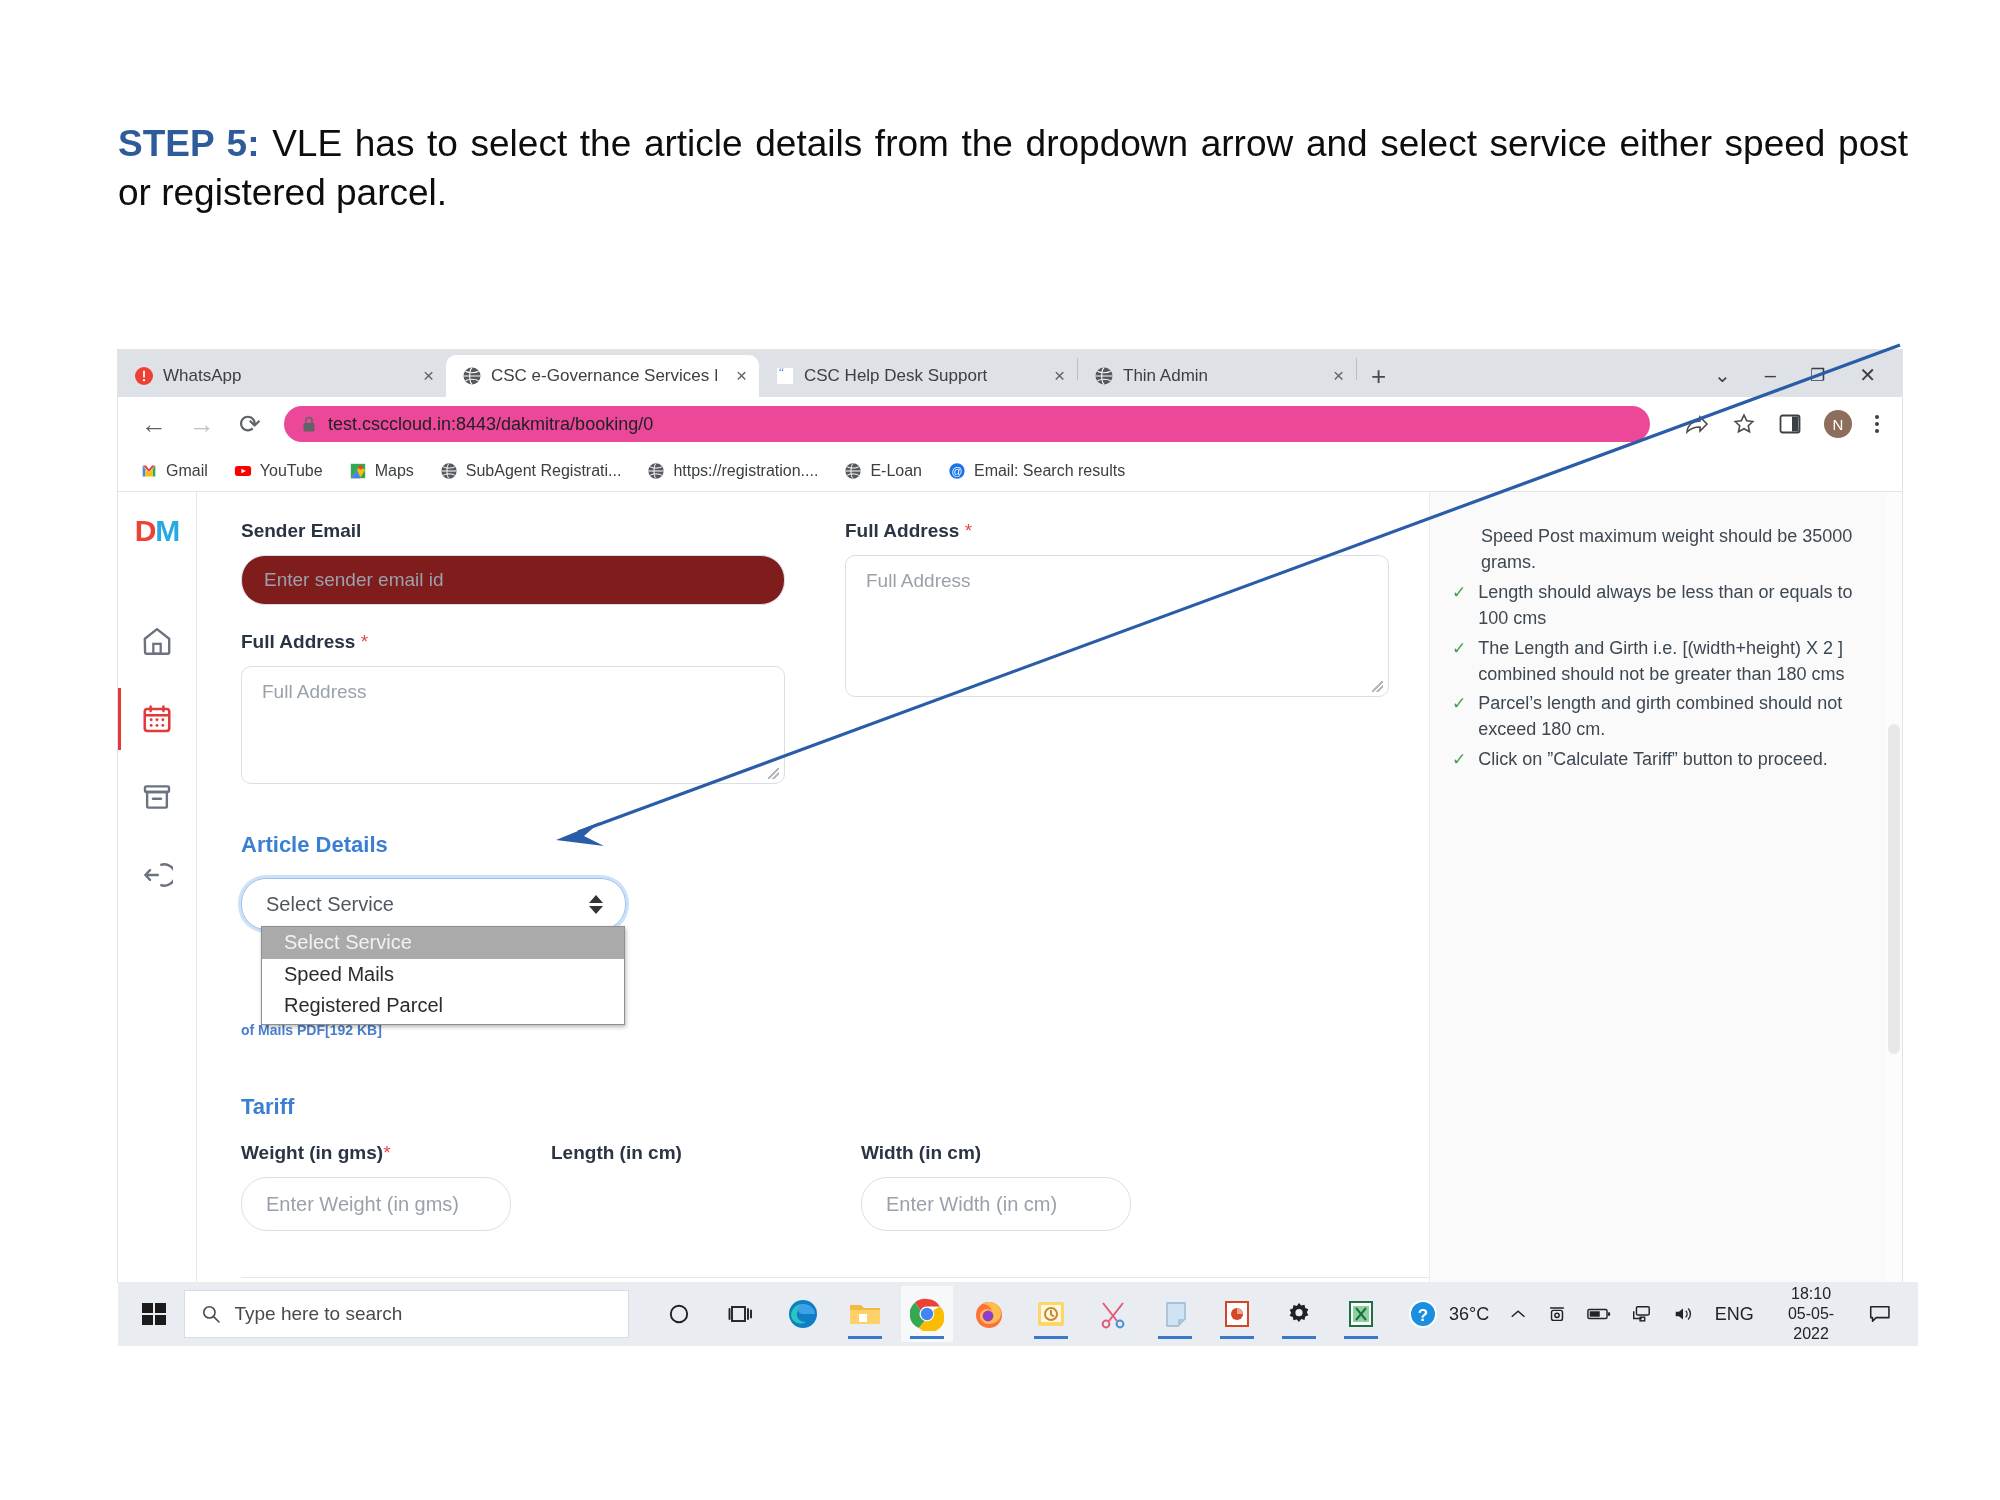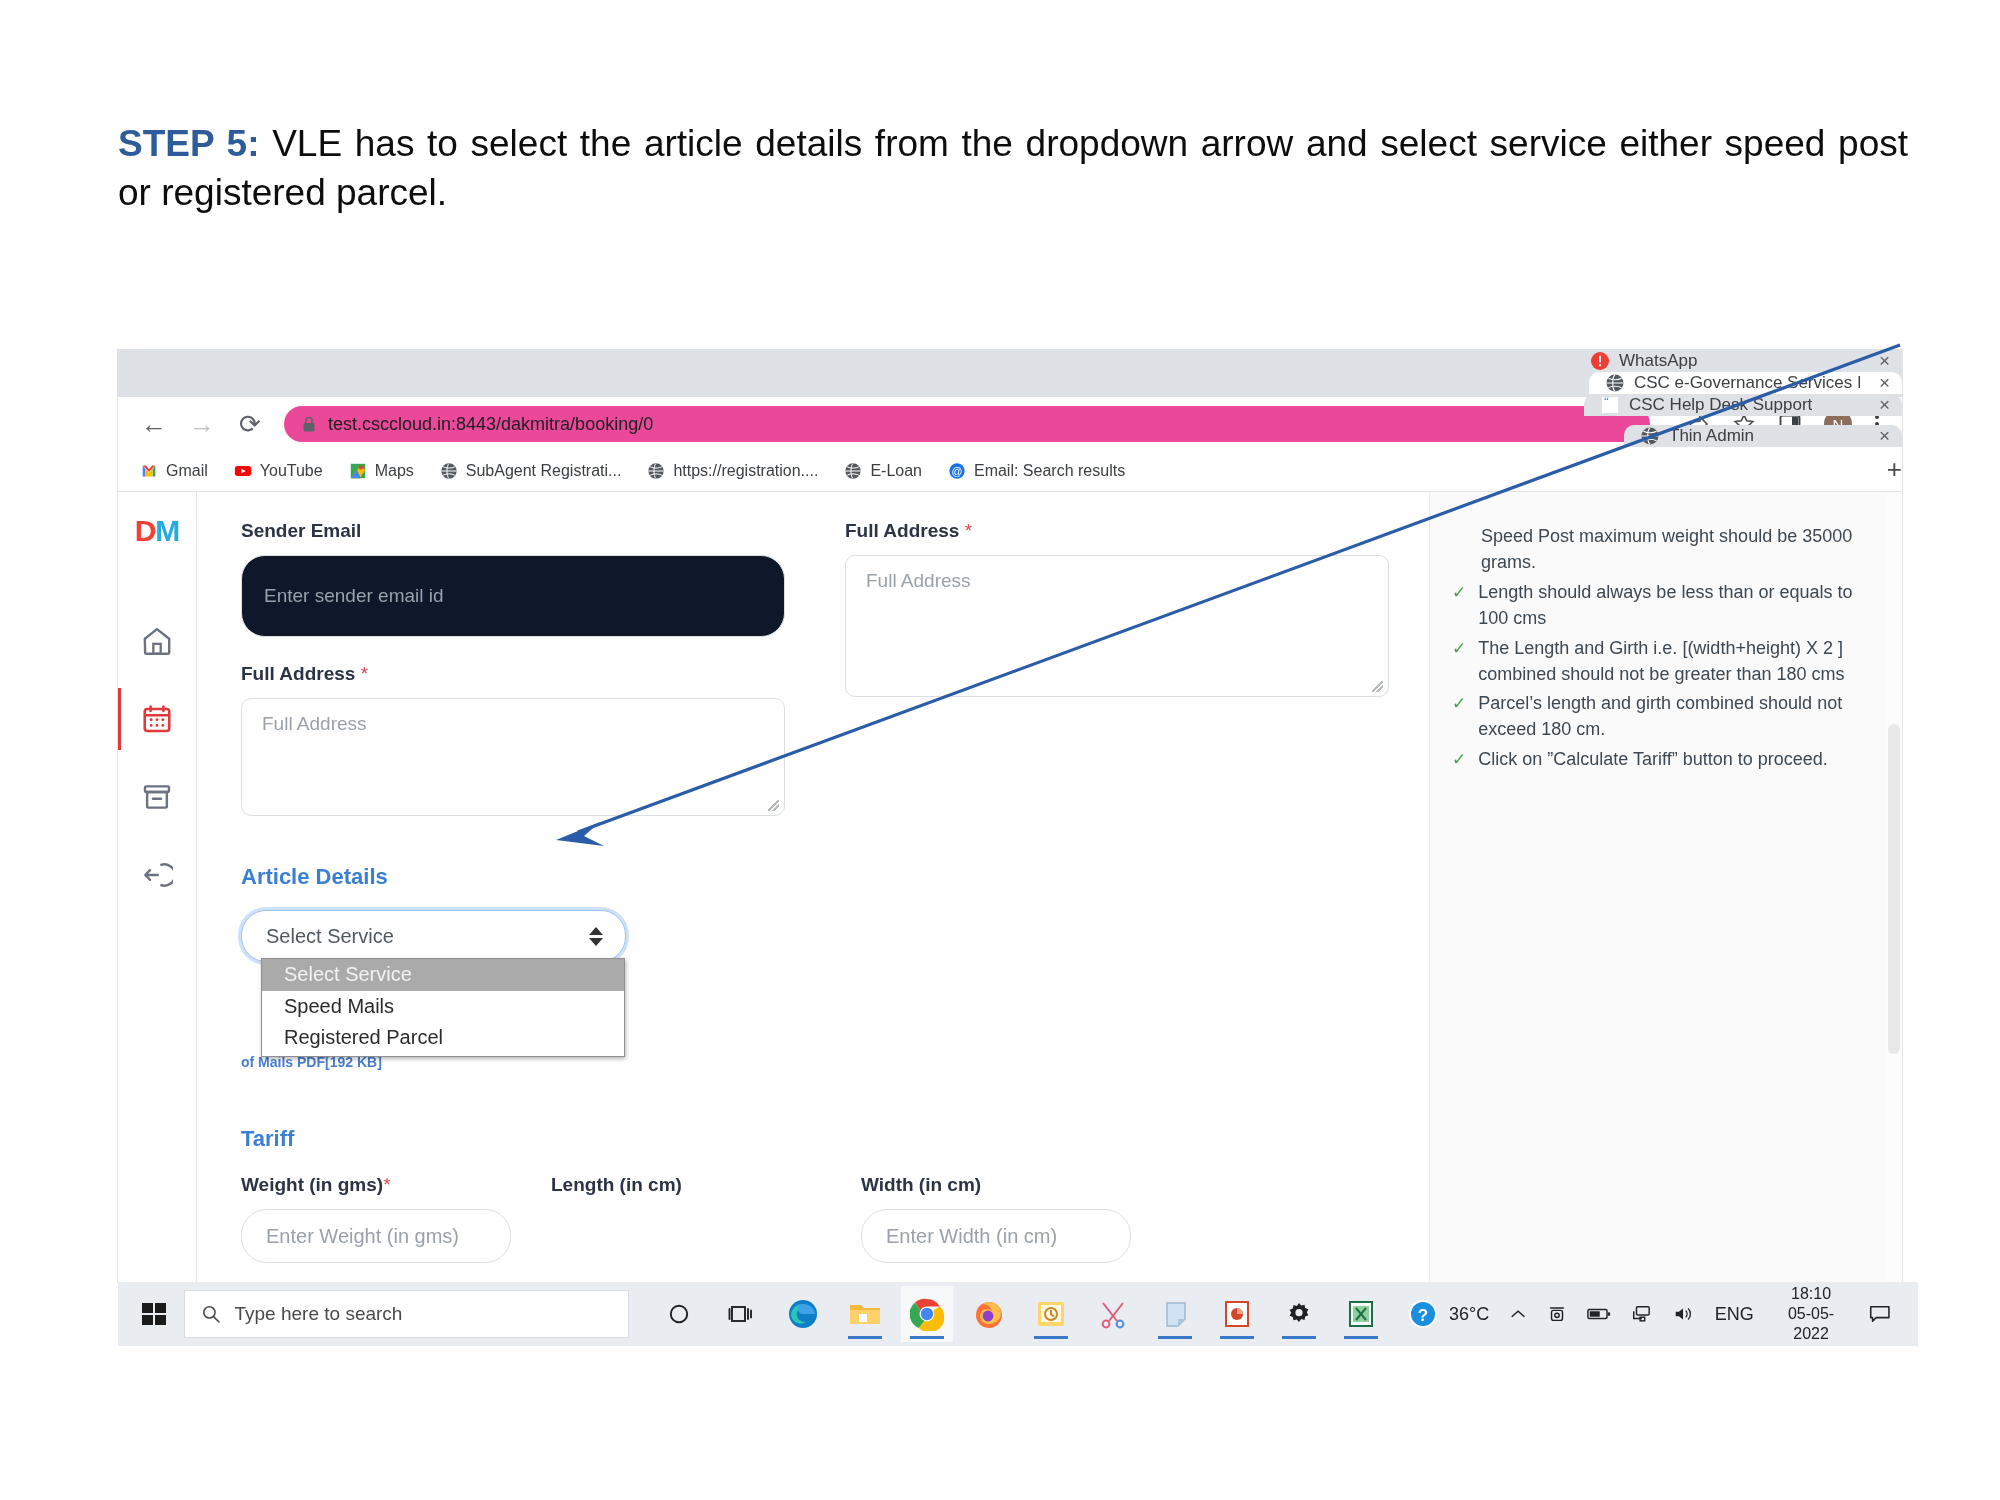--- a/index.html
+++ b/index.html
@@ -23,21 +23,21 @@
   .browser{
     position:absolute;left:118px;top:350px;width:1784px;height:932px;
     background:#ffffff;
     box-shadow:0 0 0 1px #e2e2e2;
     overflow:hidden;
   }
 
   
   .tabstrip{
     position:relative;height:47px;background:#dee1e6;
-    display:flex;align-items:flex-end;flex-direction:column;
+    display:flex;align-items:flex-end;
   }
   .tab{
     height:42px;display:flex;align-items:center;gap:9px;
     padding:0 12px 0 16px;font-size:17px;color:#3c4043;
     border-radius:10px 10px 0 0;min-width:0;
   }
   .tab .fav{width:20px;height:20px;flex:none;display:block;}
   .tab .t-label{white-space:nowrap;overflow:hidden;text-overflow:clip;}
   .tab .t-close{font-size:19px;color:#5f6368;margin-left:10px;flex:none;}
   .tab.inactive{background:#dee1e6;}
@@ -81,21 +81,21 @@
   }
 
   
   .formcol{flex:1;padding:28px 40px 0 44px;position:relative;overflow:hidden;}
   .row2{display:flex;gap:60px;}
   .fld{margin-bottom:26px;}
   .lbl{font-size:19px;color:#2b3445;font-weight:600;margin-bottom:13px;}
   .lbl .req{color:#e5484d;font-weight:normal;}
   .inp{
     height:48px;border:1px solid #dcdfe4;border-radius:24px;
-    display:flex;align-items:center;padding:16px 22px;font-size:19px;color:#9aa1ab;background:#0f172a;
+    display:flex;align-items:center;padding:0 22px;font-size:19px;color:#9aa1ab;background:#7f1d1d;
   }
   .ta{
     height:88px;border:1px solid #dcdfe4;border-radius:10px;padding:14px 20px;
     font-size:19px;color:#9aa1ab;background:#fff;position:relative;
   }
   .ta::after{
     content:"";position:absolute;right:5px;bottom:4px;width:11px;height:11px;
     background:
       linear-gradient(135deg,transparent 45%,#b5b9be 45%,#b5b9be 56%,transparent 56%),
       linear-gradient(135deg,transparent 68%,#b5b9be 68%,#b5b9be 79%,transparent 79%);

